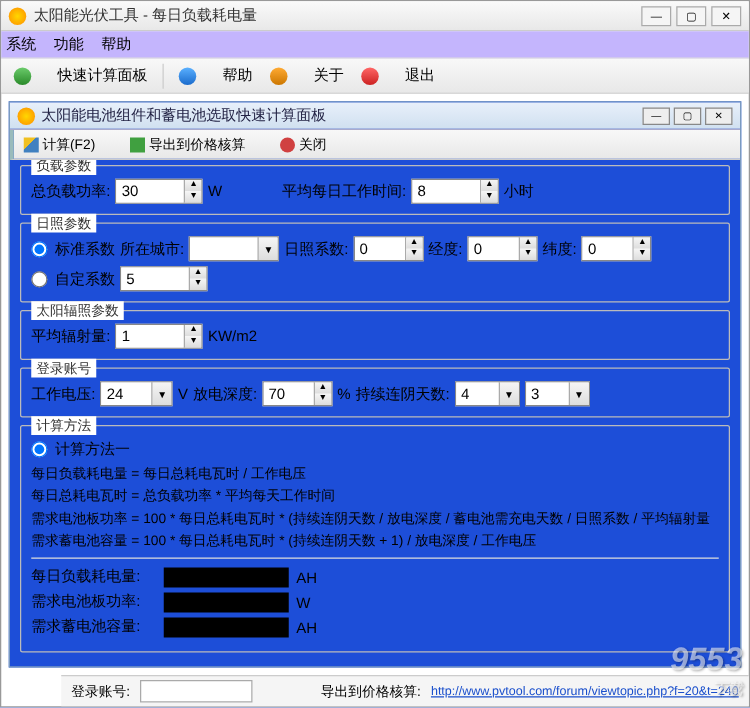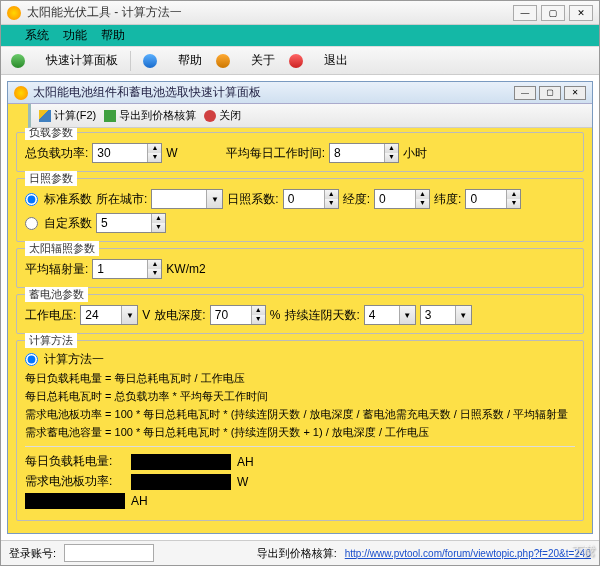--- a/index.html
+++ b/index.html
@@ -3,37 +3,37 @@
 <meta charset="utf-8">
 <style>
 * { box-sizing: border-box; margin: 0; padding: 0; }
 body { font-family: "Microsoft YaHei", SimSun, sans-serif; font-size: 12px; background: #f0f0f0; width: 600px; height: 566px; overflow: hidden; }
 .window { background: #fff; border: 1px solid #999; height: 566px; display: flex; flex-direction: column; }
 .titlebar { background: linear-gradient(#fafafa,#e8e8e8); border-bottom: 1px solid #ccc; height: 24px; display: flex; align-items: center; padding: 0 6px; }
 .titlebar .icon { width: 14px; height: 14px; background: radial-gradient(circle,#ffd700,#ff8c00); border-radius: 50%; margin-right: 6px; }
 .titlebar .title { flex: 1; color: #333; }
 .titlebar .wbtns { display: flex; gap: 4px; }
 .titlebar .wbtn { width: 24px; height: 16px; border: 1px solid #aaa; background: #f5f5f5; font-size: 9px; display: flex; align-items: center; justify-content: center; cursor: pointer; }
-.menubar { background: #14b8a6; border-bottom: 1px solid #ddd; height: 22px; display: flex; align-items: center; padding: 0 24px; gap: 14px; }
+.menubar { background: #c4b5fd; border-bottom: 1px solid #ddd; height: 22px; display: flex; align-items: center; padding: 0 4px; gap: 14px; }
 .menubar span { cursor: pointer; }
 .toolbar { background: linear-gradient(#f8f8f8,#e8e8e8); border-bottom: 1px solid #ccc; height: 28px; display: flex; align-items: center; padding: 0 6px; gap: 6px; }
 .tbtn { display: flex; align-items: center; gap: 21px; padding: 2px 4px; cursor: pointer; }
 .ticon { width: 14px; height: 14px; border-radius: 50%; display: inline-block; }
 .ic-calc { background: linear-gradient(#6bcb6b,#2a8a2a); }
 .ic-help { background: linear-gradient(#5ab0ff,#1a6bcc); }
 .ic-about { background: linear-gradient(#ffaa33,#cc7700); }
 .ic-exit { background: linear-gradient(#ff6666,#cc2222); }
 .sep { width: 1px; height: 20px; background: #ccc; margin: 0 2px; }
 .content { flex: 1; padding: 6px; overflow: hidden; }
-.panel { border: 1px solid #7a9ac0; height: 100%; display: flex; flex-direction: column; background: #fde047; }
+.panel { border: 1px solid #7a9ac0; height: 100%; display: flex; flex-direction: column; background: #1d4ed8; }
 .panel-title { background: linear-gradient(#e8f0fa,#d0e0f0); border-bottom: 1px solid #aac; height: 22px; display: flex; align-items: center; padding: 0 6px; }
 .panel-title .pticon { width: 14px; height: 14px; background: radial-gradient(circle,#ffd700,#ff8c00); border-radius: 50%; margin-right: 5px; }
 .panel-title .pt { flex: 1; color: #224; }
 .panel-title .wbtn { width: 22px; height: 14px; border: 1px solid #888; background: #eee; font-size: 8px; display: flex; align-items: center; justify-content: center; margin-left: 3px; cursor: pointer; }
-.panel-tools { background: linear-gradient(#f8f8f8,#e8e8e8); border-bottom: 1px solid #ccc; height: 24px; display: flex; align-items: center; padding: 0 4px; gap: 0; border-left: 3px solid #9bb; margin-left: 20px; }
+.panel-tools { background: linear-gradient(#f8f8f8,#e8e8e8); border-bottom: 1px solid #ccc; height: 24px; display: flex; align-items: center; padding: 0 4px; gap: 20px; border-left: 3px solid #9bb; }
 .pbtn { display: flex; align-items: center; gap: 3px; padding: 1px 4px; cursor: pointer; font-size: 11px; }
 .ic-pen { width: 12px; height: 12px; background: linear-gradient(135deg,#f0c020 40%,#4080c0 40%); }
 .ic-export { width: 12px; height: 12px; background: #40a040; }
 .ic-close { width: 12px; height: 12px; background: #d04040; border-radius: 50%; position: relative; }
 .panel-body { flex: 1; overflow-y: auto; padding: 4px 8px; }
 .group { border: 1px solid #bbb; margin-bottom: 6px; padding: 6px 8px 8px; position: relative; border-radius: 2px; }
 .group-title { position: absolute; top: -8px; left: 8px; background: #fff; padding: 0 4px; color: #333; font-size: 11px; }
 .row { display: flex; align-items: center; gap: 4px; flex-wrap: wrap; margin-top: 4px; }
 .row label { white-space: nowrap; }
 .spin { display: flex; align-items: stretch; border: 1px solid #888; height: 20px; background: #fff; }
@@ -41,35 +41,35 @@
 .spin .sbtns { width: 14px; display: flex; flex-direction: column; border-left: 1px solid #aaa; }
 .spin .sb { flex: 1; background: linear-gradient(#f5f5f5,#ddd); font-size: 7px; text-align: center; line-height: 8px; cursor: pointer; }
 .combo { display: flex; align-items: stretch; border: 1px solid #888; height: 20px; background: #fff; }
 .combo input { border: none; width: 54px; padding: 0 4px; font-size: 12px; outline: none; }
 .combo .cbtn { width: 16px; background: linear-gradient(#f5f5f5,#ddd); border-left: 1px solid #aaa; font-size: 8px; display: flex; align-items: center; justify-content: center; cursor: pointer; }
 input[type=radio] { margin-right: 2px; }
 .result-row { display: flex; align-items: center; margin: 3px 0; gap: 6px; }
 .result-row .lbl { width: 100px; text-align: left; }
 .blackbox { width: 100px; height: 16px; background: #000; }
 .formula { margin: 3px 0; font-size: 11px; }
-.statusbar { border-top: 1px solid #ccc; background: #f5f5f5; height: 19px; display: flex; align-items: center; padding: 12px 8px; gap: 8px; font-size: 11px; }
+.statusbar { border-top: 1px solid #ccc; background: #f5f5f5; height: 19px; display: flex; align-items: center; padding: 12px 8px; gap: 8px; font-size: 11px; margin-left: 48px; }
 .statusbar .login-input { border: 1px solid #aaa; height: 18px; width: 90px; padding: 0 3px; }
 .statusbar .spacer { flex: 1; }
 .statusbar a { color: #1a4fcc; text-decoration: underline; font-size: 10px; }
 .watermark { position: fixed; right: 6px; bottom: 6px; color: rgba(255,255,255,.55); font-size: 26px; font-weight: bold; font-style: italic; text-shadow: 1px 1px 2px rgba(0,0,0,.3); pointer-events: none; }
 .watermark small { font-size: 12px; display: block; text-align: right; }
 </style>
 </head>
 <body>
 
 <div class="window">
 
   <div class="titlebar">
     <span class="icon"></span>
-    <span class="title">太阳能光伏工具 - 计算方法一</span>
+    <span class="title">太阳能光伏工具 - 每日负载耗电量</span>
     <div class="wbtns">
       <div class="wbtn">—</div>
       <div class="wbtn">▢</div>
       <div class="wbtn">✕</div>
     </div>
   </div>
 
   <div class="menubar">
     <span>系统</span>
     <span>功能</span>
@@ -203,21 +203,21 @@
                 <div class="sbtns">
                   <div class="sb">▲</div>
                   <div class="sb">▼</div>
                 </div>
               </div>
             <span>KW/m2</span>
           </div>
         </div>
 
         <div class="group">
-          <div class="group-title">蓄电池参数</div>
+          <div class="group-title">登录账号</div>
           <div class="row">
             <label>工作电压:</label>
             <div class="combo">
                 <input style="width: 40px;" value="24">
                 <div class="cbtn">▼</div>
               </div>
             <span>V</span>
             <label>放电深度:</label>
             <div class="spin">
                 <input style="width: 40px;" value="70">
@@ -254,33 +254,34 @@
               <span class="lbl">每日负载耗电量:</span>
               <span class="blackbox"></span>
               <span>AH</span>
             </div>
           <div class="result-row">
               <span class="lbl">需求电池板功率:</span>
               <span class="blackbox"></span>
               <span>W</span>
             </div>
           <div class="result-row">
+              <span class="lbl">需求蓄电池容量:</span>
               <span class="blackbox"></span>
               <span>AH</span>
             </div>
         </div>
 
       </div>
     </div>
   </div>
 
   <div class="statusbar">
     <span>登录账号:</span>
     <input class="login-input" style="">
     <span class="spacer"></span>
     <span>导出到价格核算:</span>
     <a href="#">http://www.pvtool.com/forum/viewtopic.php?f=20&amp;t=240</a>
   </div>
 </div>
 
 <div class="watermark">
-  <small>下载</small>
+  <span>9553</span><small>下载</small>
 </div>
 
 </body></html>

